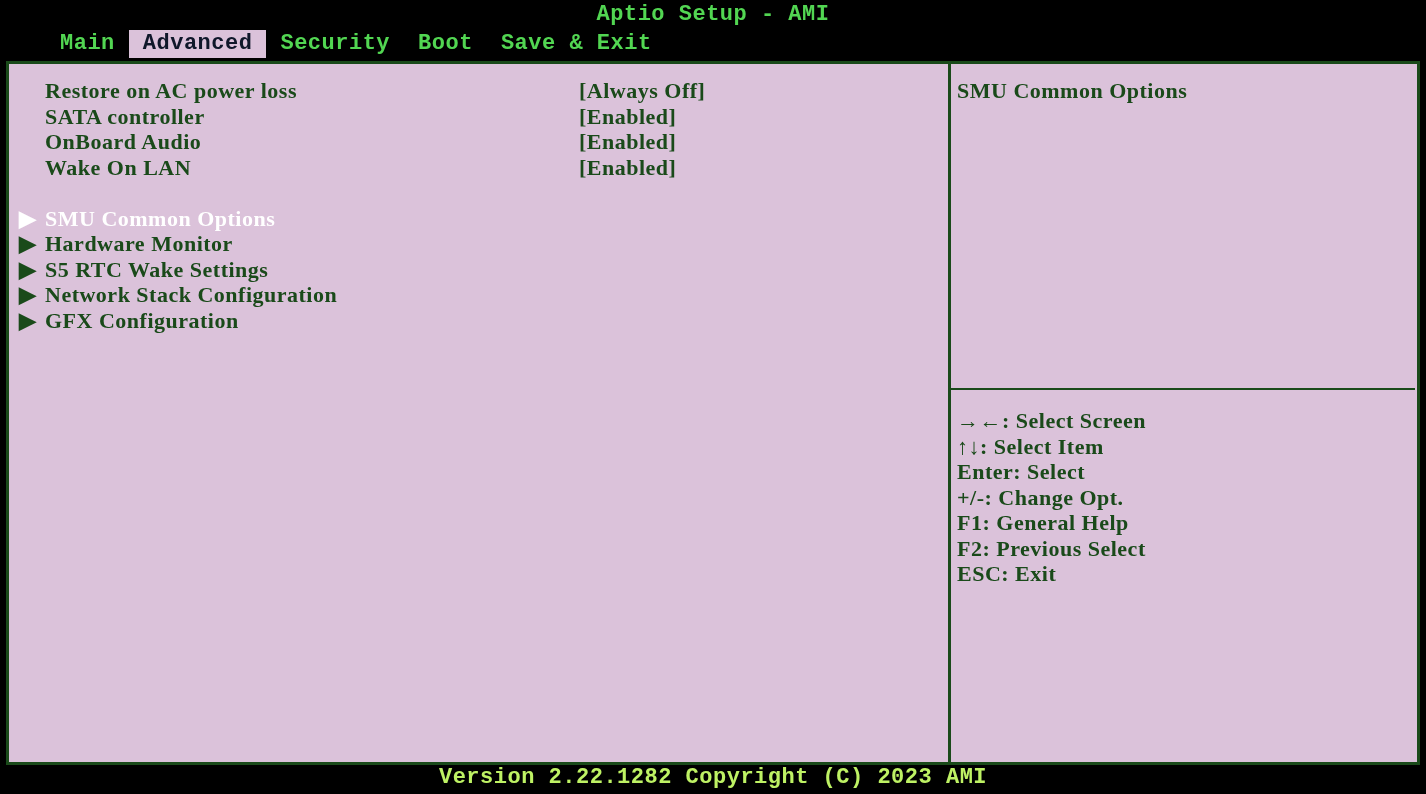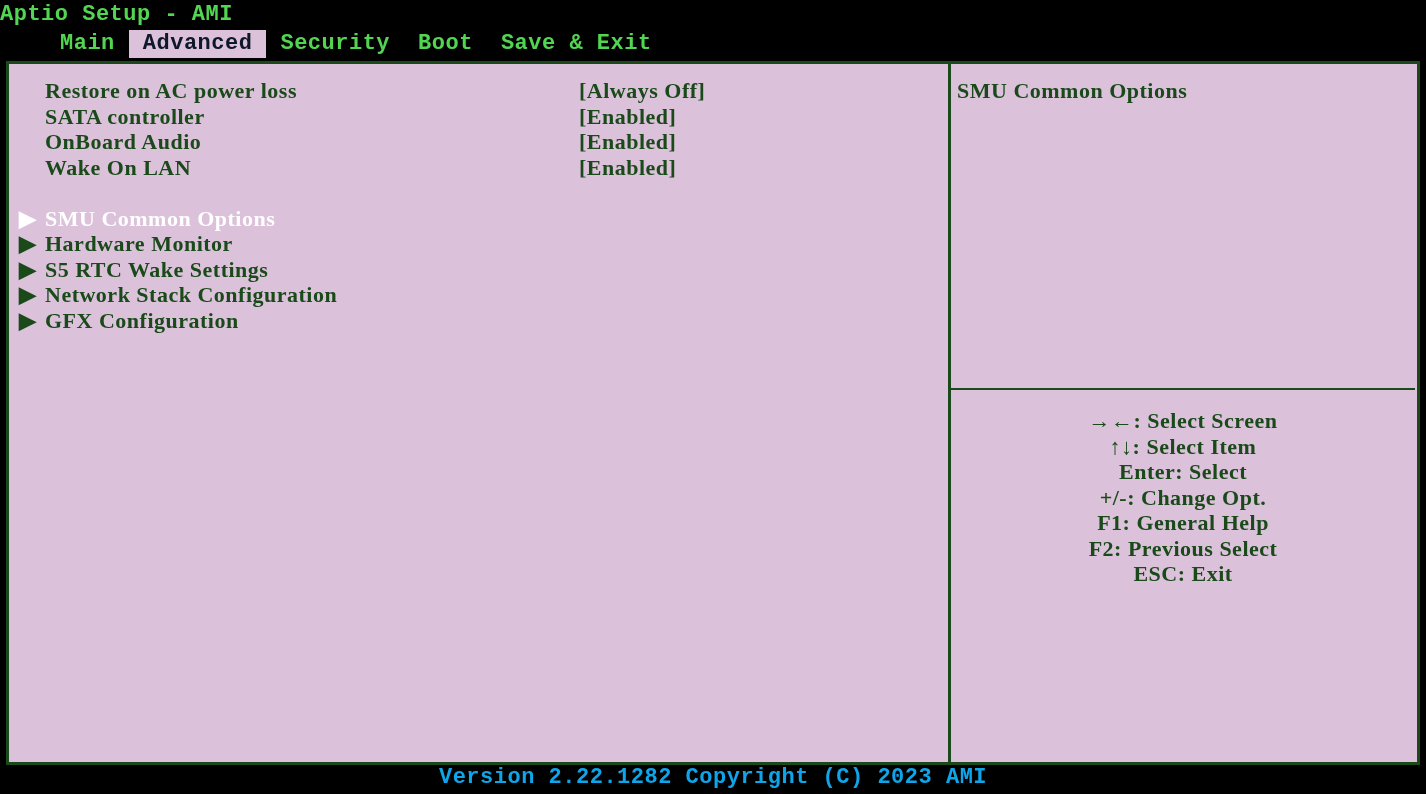--- a/index.html
+++ b/index.html
@@ -13,20 +13,21 @@
       background: #000;
       width: 1426px;
       height: 794px;
       overflow: hidden;
       font-size: 22px;
       letter-spacing: 0.5px;
     }
     .title-bar {
       background: #000;
       color: #52d652;
+      text-align: center;
       padding: 3px 0;
       height: 30px;
       line-height: 24px;
     }
     .tab-bar {
       background: #000;
       color: #52d652;
       height: 28px;
       display: flex;
       padding-left: 46px;
@@ -101,29 +102,28 @@
     .help-divider {
       border: none;
       border-top: 2px solid #1a4a1a;
       margin: 0 -6px 0 -6px;
     }
     .help-top {
       flex: 0 0 310px;
     }
     .help-bottom {
       padding-top: 18px;
-      text-align: center;
     }
     .help-line {
       line-height: 25.5px;
       white-space: pre;
     }
     .footer {
       background: #000;
-      color: #0ea5e9;
+      color: #bef264;
       text-align: center;
       height: 26px;
       line-height: 22px;
       padding-top: 2px;
     }
   </style>
 </head>
 <body>
 
 <div class="title-bar">

